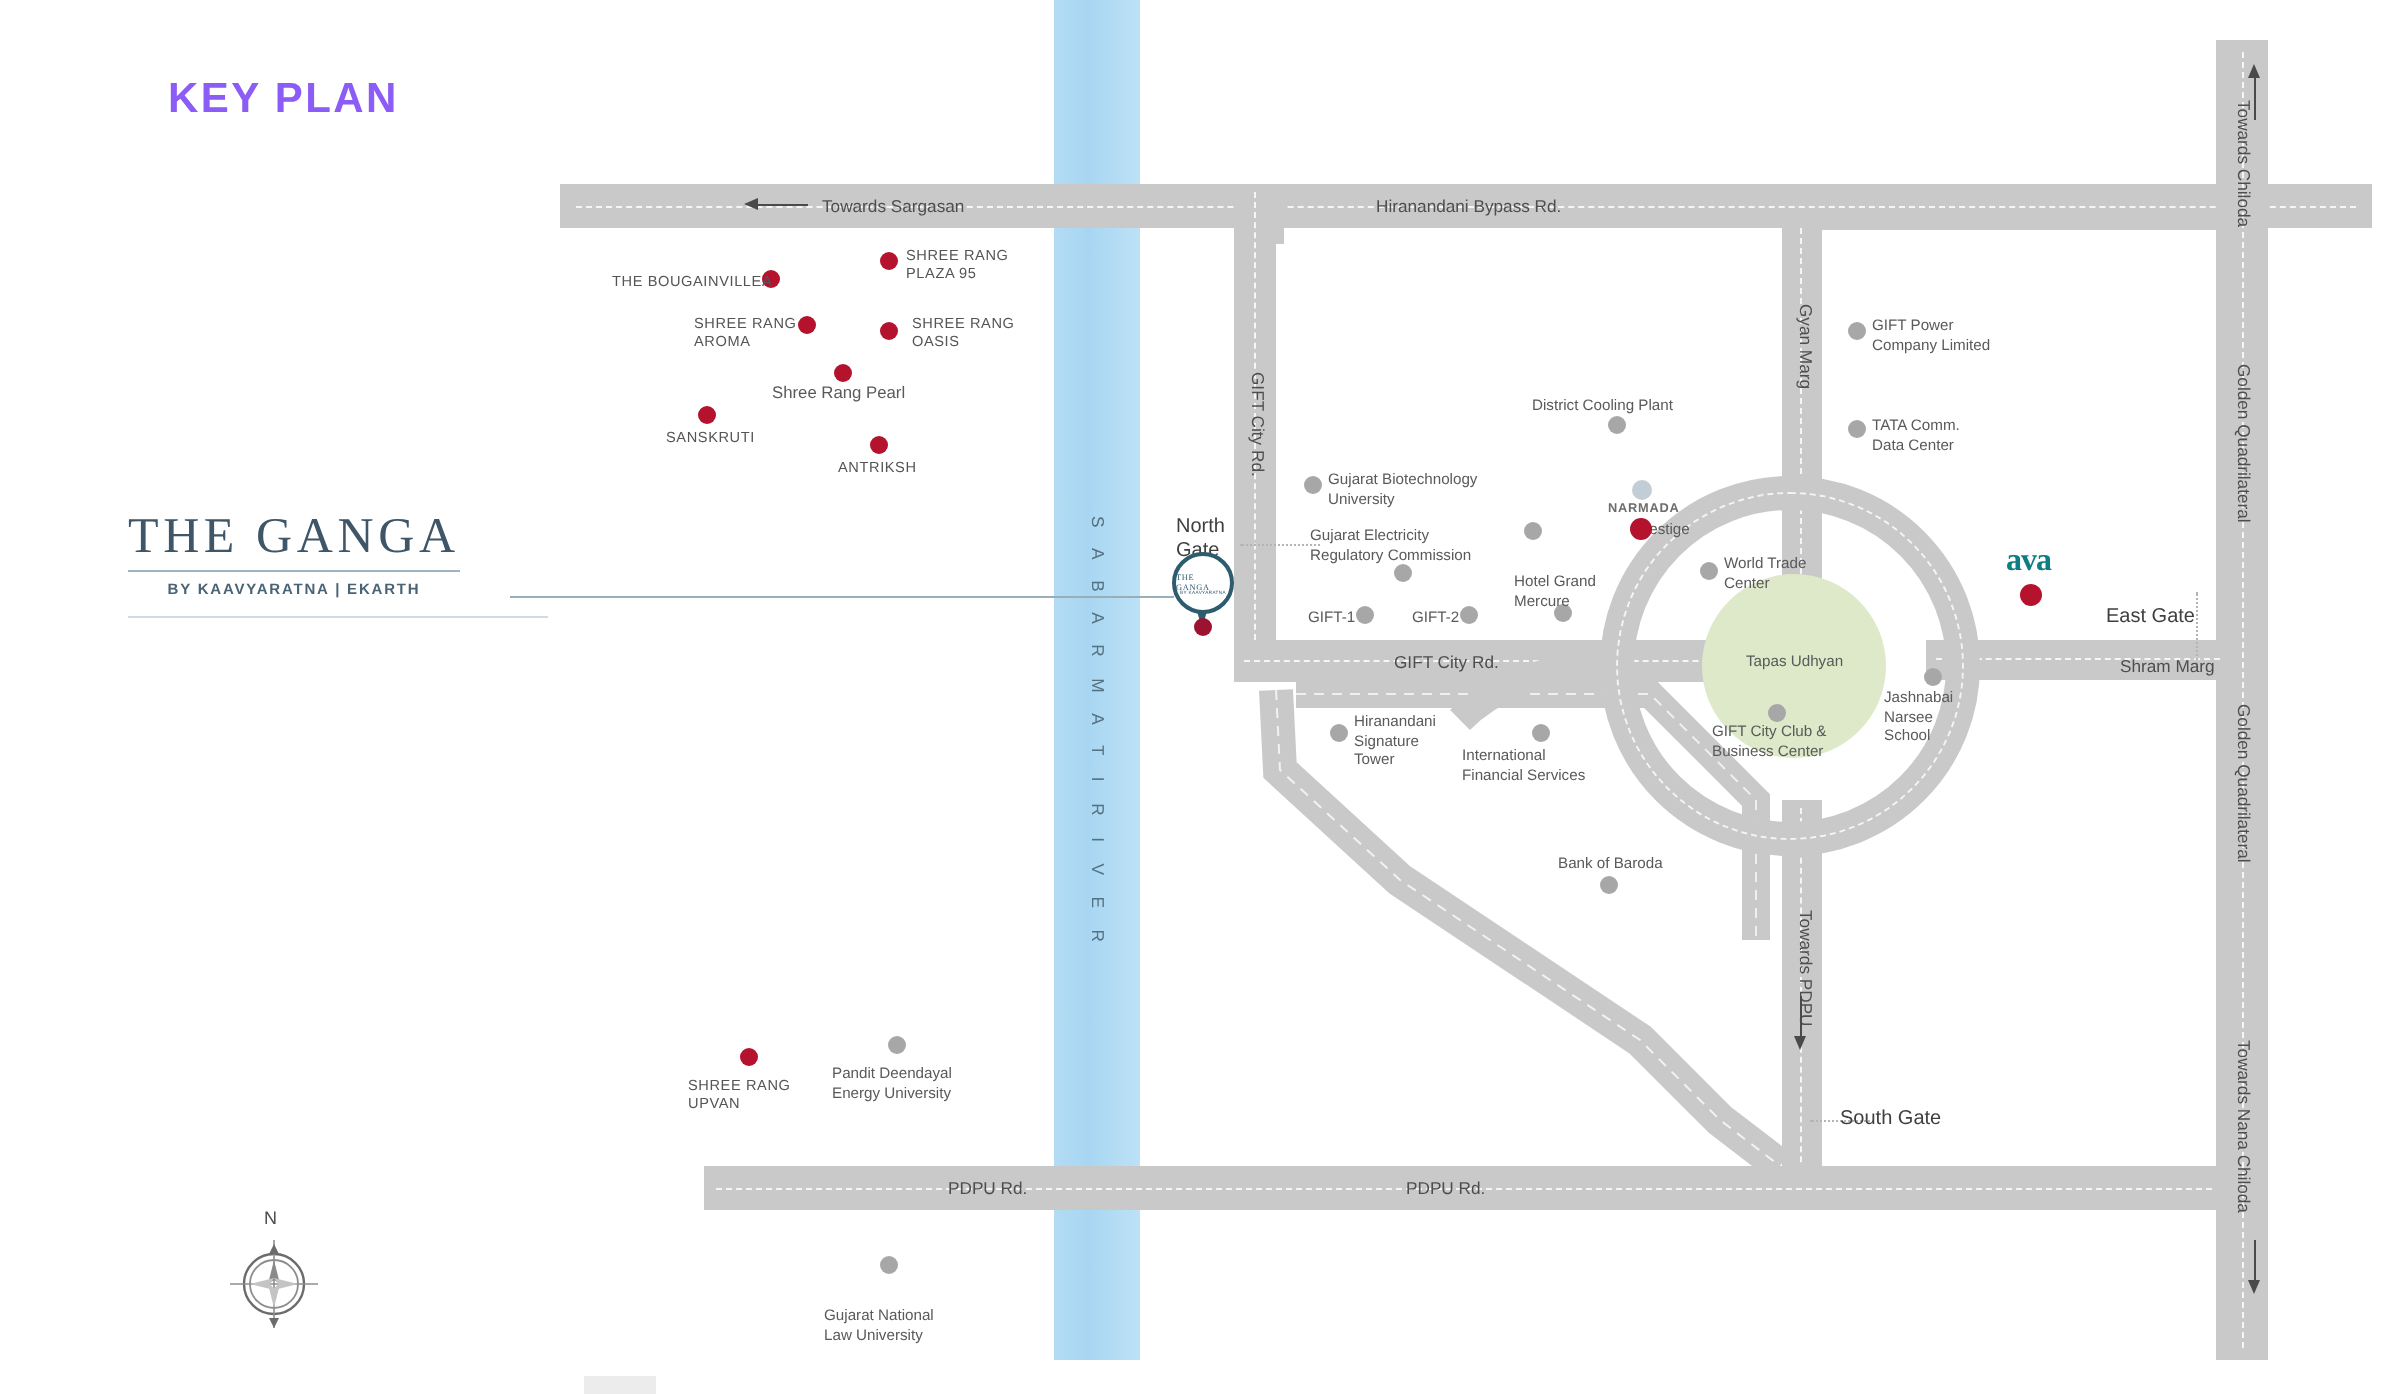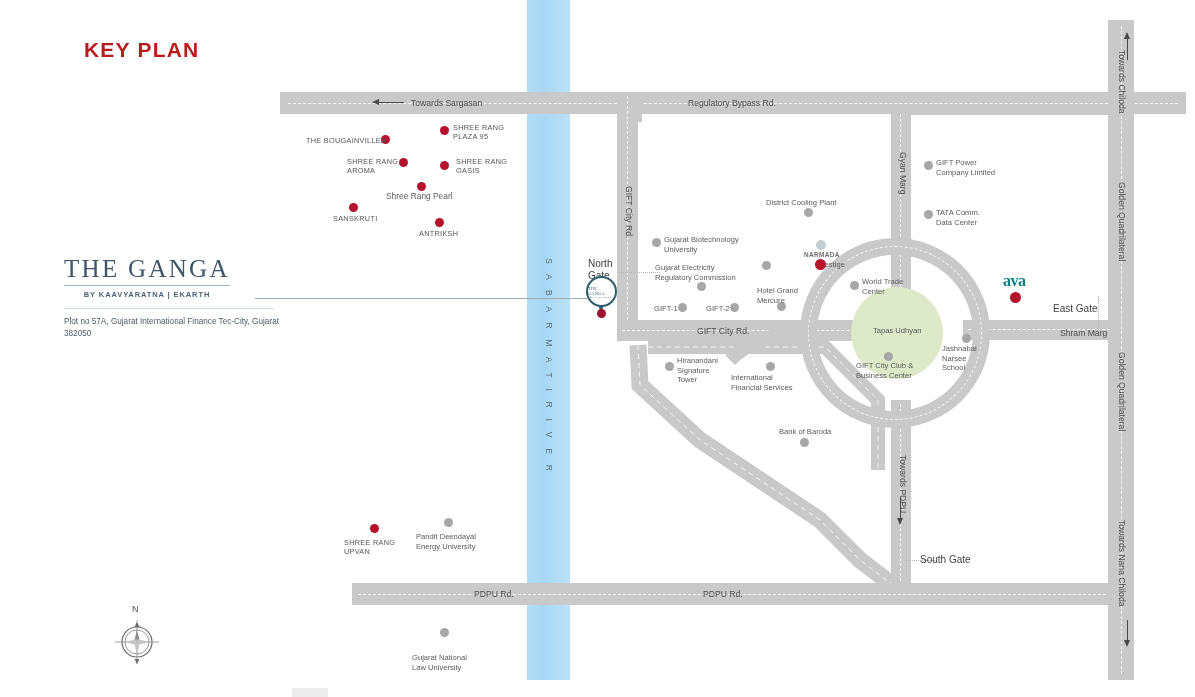--- a/index.html
+++ b/index.html
@@ -16,21 +16,21 @@
     overflow: hidden;
   }
 
   
   #key-plan-title {
     position: absolute;
     left: 84px; top: 38px;
     font-size: 21px;
     font-weight: bold;
     letter-spacing: 1.2px;
-    color: #b91c1c;
+    color: #8b5cf6;
   }
 
   
   #brand-block { position: absolute; left: 64px; top: 256px; width: 240px; }
   #brand-name {
     font-family: "Liberation Serif", serif;
     font-size: 25px;
     letter-spacing: 2.3px;
     color: #3e5668;
     line-height: 1.05;
@@ -257,21 +257,20 @@
 
 <div id="stage">
 
   <div id="key-plan-title">KEY PLAN</div>
 
   <div id="brand-block">
     <div id="brand-name">THE GANGA</div>
     <div id="brand-rule"></div>
     <div id="brand-sub">BY KAAVYARATNA | EKARTH</div>
     <div id="brand-divider"></div>
-    <div id="brand-address">Plot no 57A, Gujarat International Finance Tec-City, Gujarat 382050</div>
   </div>
 
   <div class="river" style="left:527px; top:0; width:43px; height:680px;"></div>
   <div class="river-label" style="left:544px; top:258px;">S A B A R M A T I   R I V E R</div>
 
   <div class="road" style="left:280px; top:92px; width:906px; height:22px;"></div>
   <div class="road-dash-h" style="left:288px; top:103px; width:890px;"></div>
 
   <div class="road" style="left:1108px; top:20px; width:26px; height:660px;"></div>
   <div class="road-dash-v" style="left:1121px; top:26px; height:648px;"></div>
@@ -316,21 +315,21 @@
   <div id="roundabout-dash"></div>
   <div id="tapas-park"></div>
 
   <div class="road-label" style="left:411px; top:98px;">Towards Sargasan</div>
 
   <div class="arrow-line" style="left:378px; top:102px; width:26px; height:1px;"></div>
   <div class="arrow-head" style="left:372px; top:99px;
         border-top:3.5px solid transparent; border-bottom:3.5px solid transparent;
         border-right:7px solid #4a4a4a;"></div>
 
-  <div class="road-label" style="left:688px; top:98px;">Regulatory Bypass Rd.</div>
+  <div class="road-label" style="left:688px; top:98px;">Hiranandani Bypass Rd.</div>
 
   <div class="road-label-v" style="left:624px; top:186px;">GIFT City Rd.</div>
 
   <div class="road-label" style="left:697px; top:326px;">GIFT City Rd.</div>
 
   <div class="road-label-v" style="left:898px; top:152px;">Gyan Marg</div>
 
   <div class="road-label" style="left:1021px; top:328px;margin-left:39px;">Shram Marg</div>
 
   <div class="road-label-v" style="left:898px; top:455px;">Towards PDPU</div>

